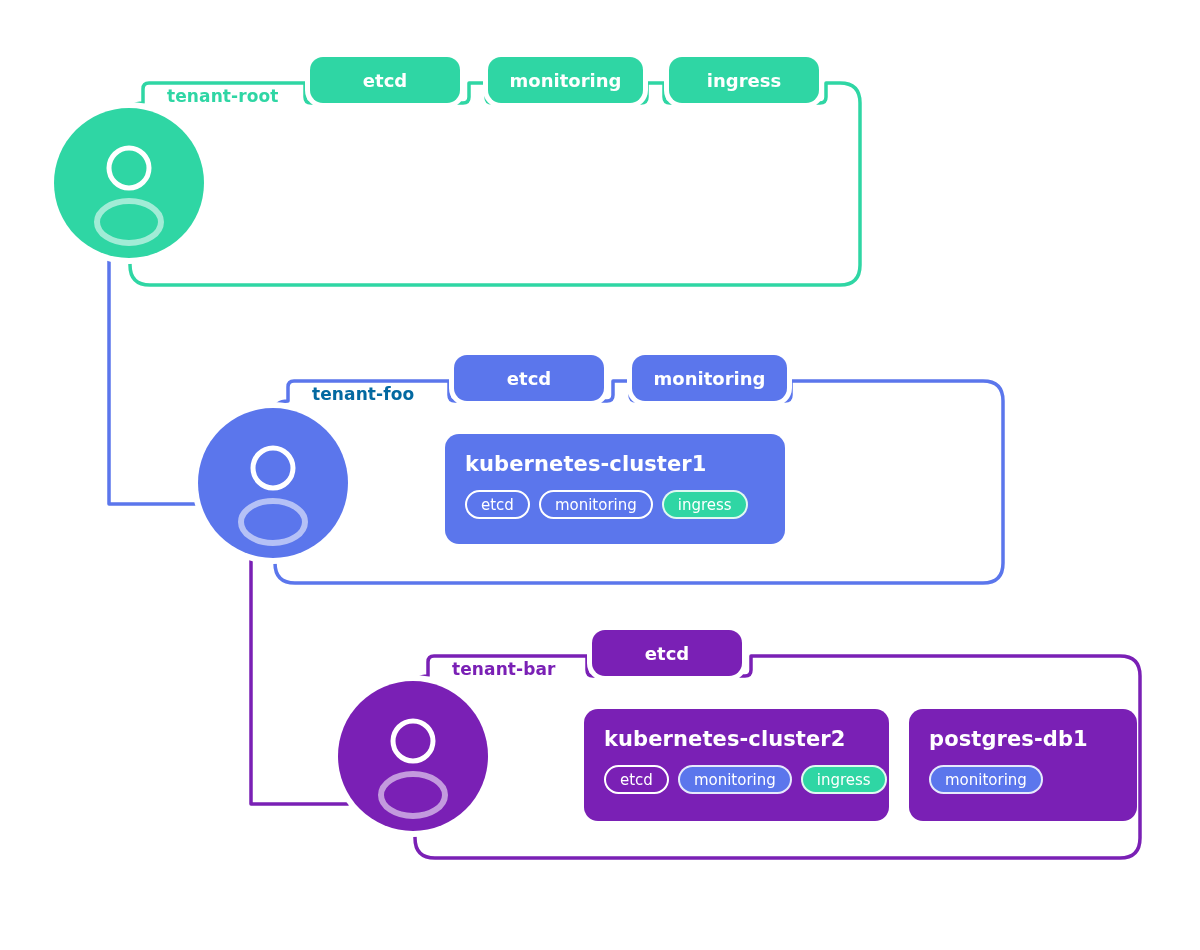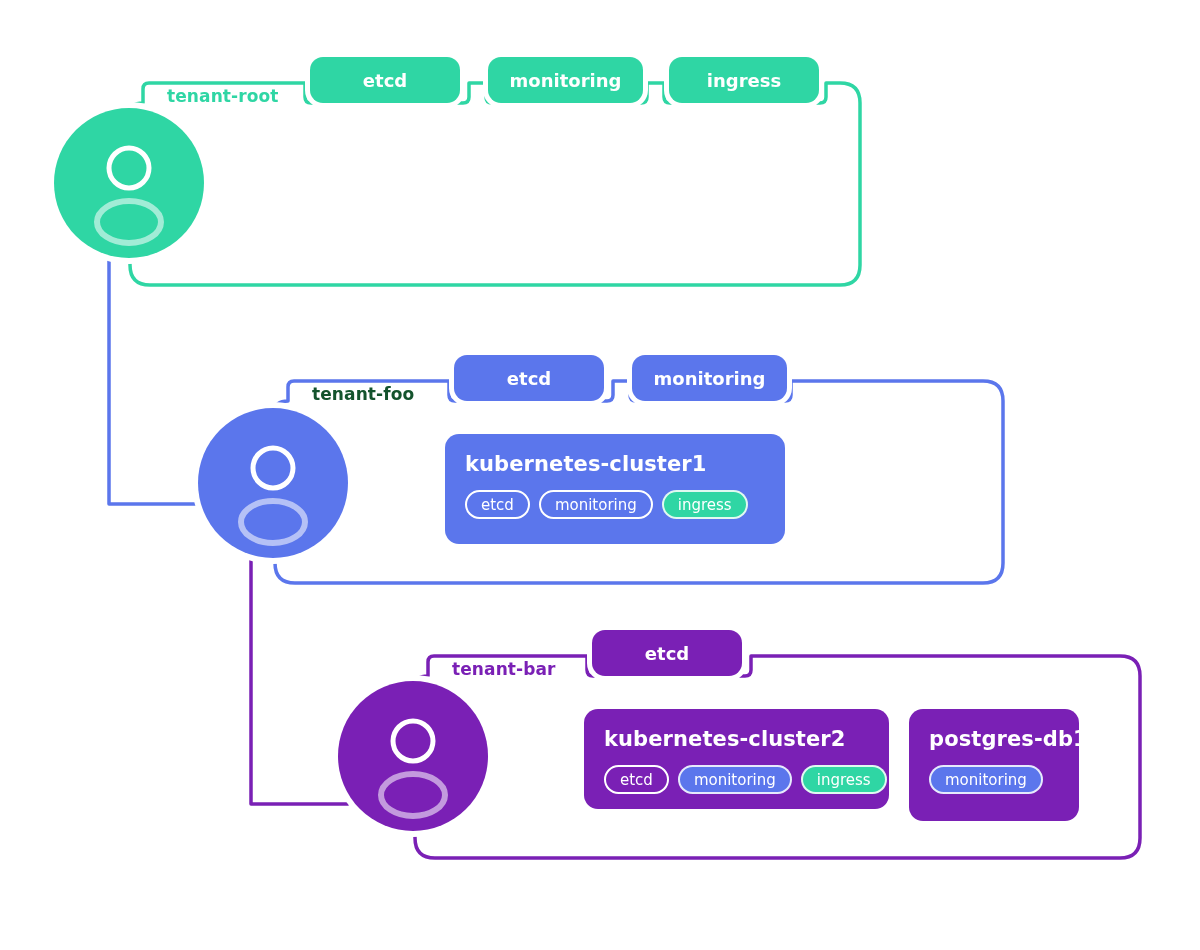--- a/index.html
+++ b/index.html
@@ -167,21 +167,21 @@
                L 449 95 Q 449 101 455 101
                L 607 101 Q 613 101 613 95 L 613 81
                L 630 81 L 630 95 Q 630 101 636 101
                L 785 101 Q 791 101 791 95 L 791 81
                L 983 81 Q 1003 81 1003 101
                L 1003 263 Q 1003 283 983 283
                L 295 283 Q 275 283 275 263
                L 275 111 Q 275 101 288 101 Z" fill="none" stroke="#5B76EC" stroke-width="3.5" stroke-linejoin="round" stroke-linecap="round"></path>
     </svg>
 
-    <div class="tenant-label" style="left:305px; top:86px; color:#14532d;">tenant-foo</div>
+    <div class="tenant-label" style="left:305px; top:86px; color:#0369a1;">tenant-foo</div>
 
     <div class="avatar" style="left:198px; top:108px; width:150px; height:150px; background:#5B76EC;">
       <svg width="150" height="150" viewBox="0 0 150 150">
         <circle cx="75" cy="60" r="20" fill="none" stroke="#ffffff" stroke-width="5"></circle>
         <ellipse cx="75" cy="114" rx="32" ry="21" fill="none" stroke="rgba(255,255,255,0.55)" stroke-width="6"></ellipse>
       </svg>
     </div>
 
     <div class="chip-top" style="left:454px; top:55px; width:150px; background:#5B76EC;">
       <span>etcd</span>
@@ -226,36 +226,36 @@
       <svg width="150" height="150" viewBox="0 0 150 150">
         <circle cx="75" cy="60" r="20" fill="none" stroke="#ffffff" stroke-width="5"></circle>
         <ellipse cx="75" cy="114" rx="32" ry="21" fill="none" stroke="rgba(255,255,255,0.55)" stroke-width="6"></ellipse>
       </svg>
     </div>
 
     <div class="chip-top" style="left:592px; top:57px; width:150px; background:#7A20B5;">
       <span>etcd</span>
     </div>
 
-    <div class="card" style="left:584px; top:136px; width:305px; height:100px; background:#7A20B5;">
+    <div class="card" style="left:584px; top:136px; width:305px; height:112px; background:#7A20B5;">
       <div class="card-title">kubernetes-cluster2</div>
       <div class="card-chips">
         <div class="chip-sm outline">
           <span>etcd</span>
         </div>
         <div class="chip-sm filled" style="background:#5B76EC;">
           <span>monitoring</span>
         </div>
         <div class="chip-sm filled" style="background:#2FD6A4;">
           <span>ingress</span>
         </div>
       </div>
     </div>
 
-    <div class="card" style="left:909px; top:136px; width:170px; height:112px; background:#7A20B5;">
+    <div class="card" style="left:909px; top:136px; width:228px; height:112px; background:#7A20B5;">
       <div class="card-title">postgres-db1</div>
       <div class="card-chips">
         <div class="chip-sm filled" style="background:#5B76EC;">
           <span>monitoring</span>
         </div>
       </div>
     </div>
   </div>
 
 </div>

